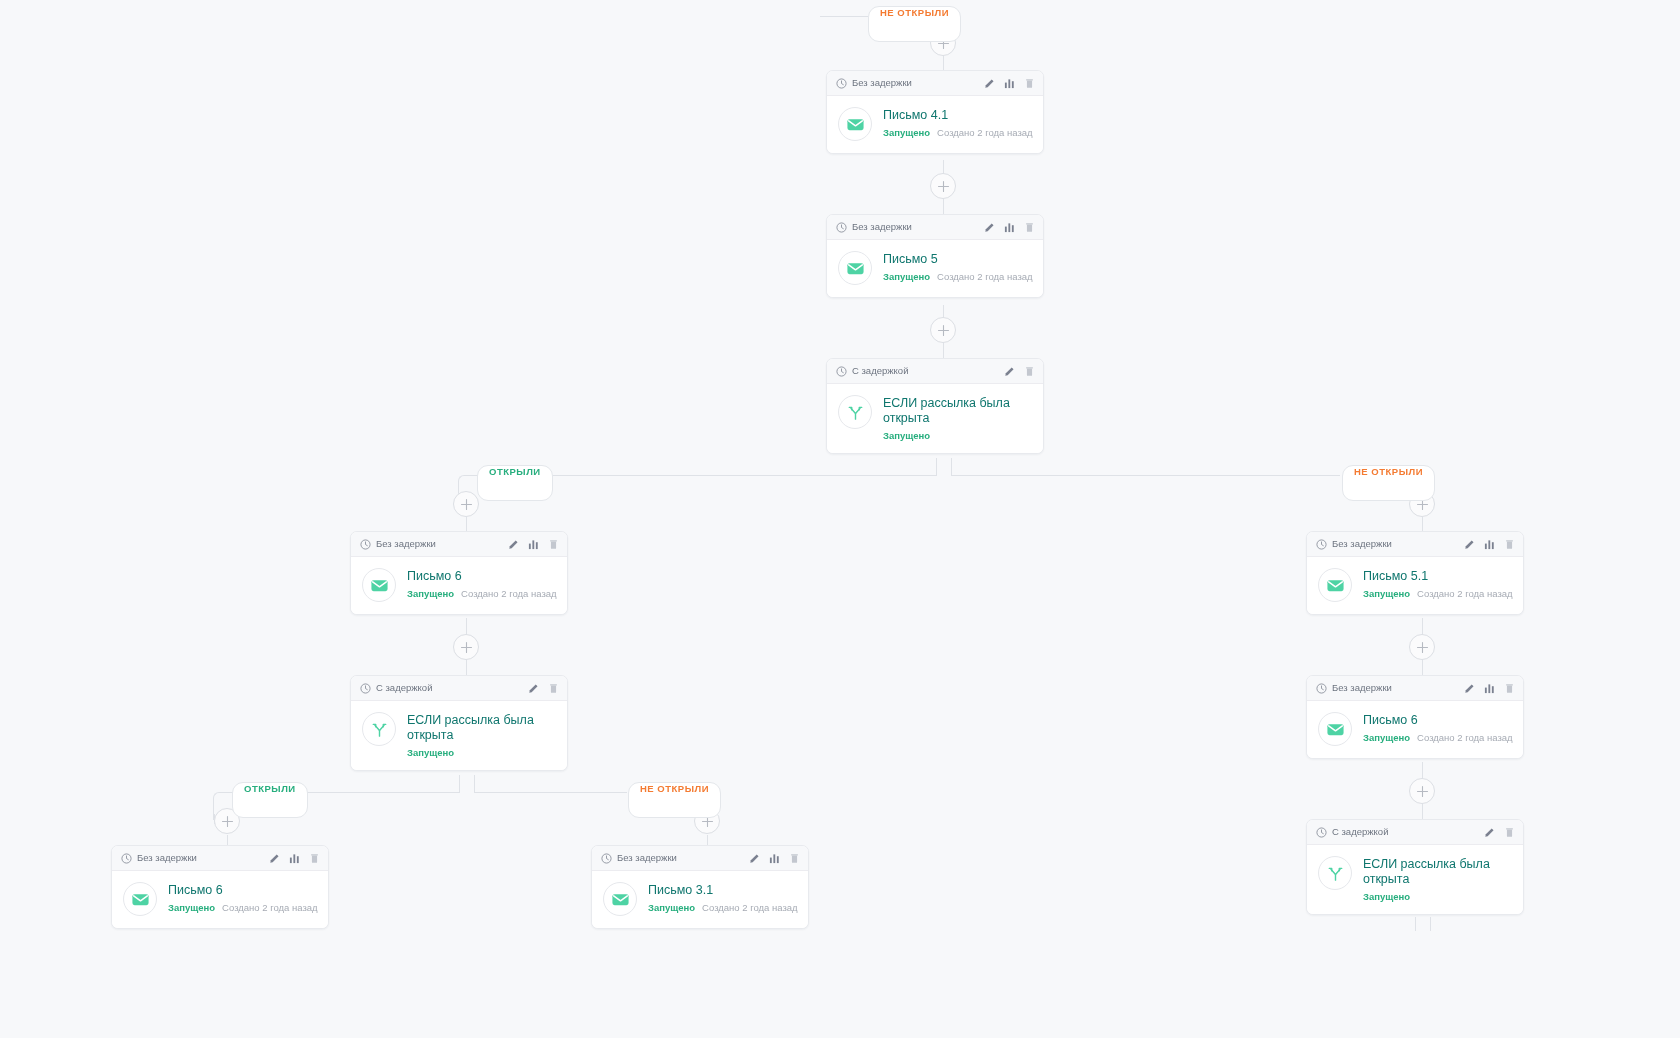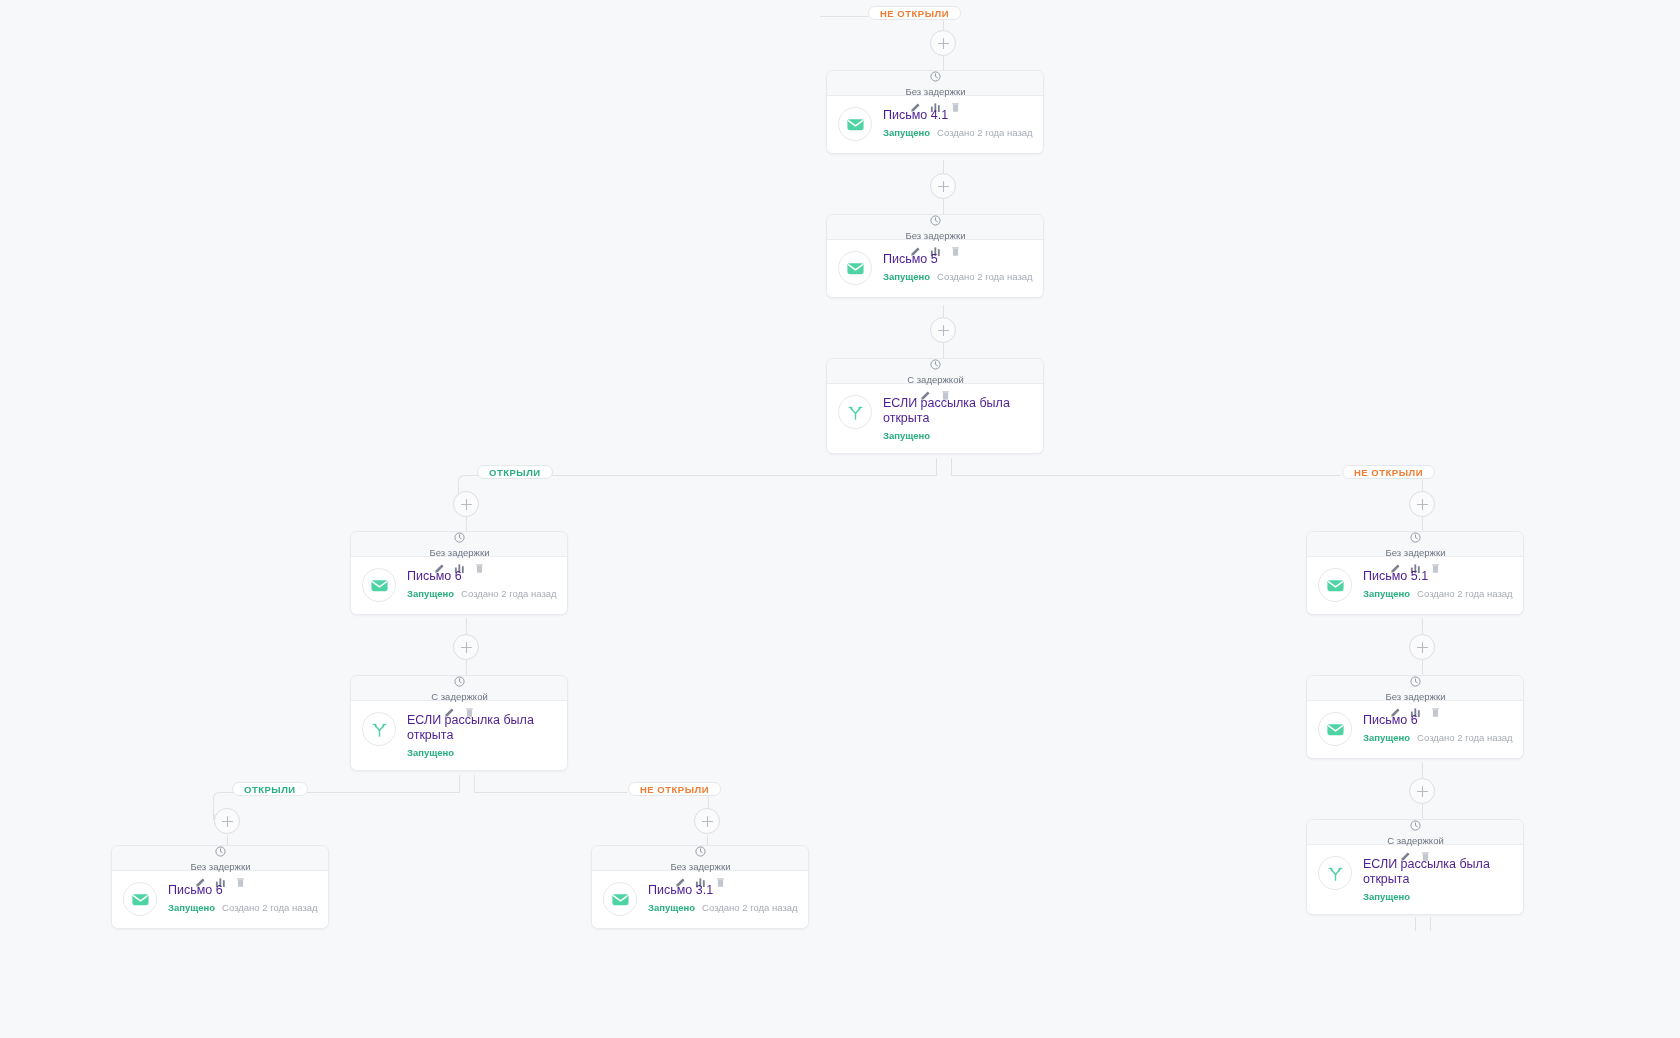--- a/index.html
+++ b/index.html
@@ -46,27 +46,27 @@
     display: flex;
     align-items: center;
     justify-content: center;
     z-index: 5;
   }
   .plus svg { display: block; }
 
   
   .pill {
     position: absolute;
-    height: 14px;
+    height: 36px;
     padding: 0 11px;
     border-radius: 11px;
     background: #ffffff;
     border: 1px solid #e4e7eb;
     display: flex;
-    align-items: flex-end;
+    align-items: flex-start;
     justify-content: center;
     font-size: 9.5px;
     font-weight: bold;
     letter-spacing: 0.5px;
     white-space: nowrap;
     z-index: 6;
   }
   .pill.green { color: #27ae7e; }
   .pill.orange { color: #f47b32; }
 
@@ -82,21 +82,20 @@
     z-index: 4;
   }
   .card-head {
     height: 25px;
     background: #f7f8fa;
     border-bottom: 1px solid #ececf0;
     display: flex;
     align-items: center;
     padding: 0 8px 0 9px;
     gap: 5px;
-    flex-direction: column;
   }
   .clock-icon { flex: 0 0 auto; display: block; }
   .card-head-label {
     font-size: 9.5px;
     color: #6d7480;
     white-space: nowrap;
     flex: 1 1 auto;
     line-height: 1;
   }
   .head-actions {
@@ -123,21 +122,21 @@
     border: 1px solid #e6e8ec;
     background: #fff;
     display: flex;
     align-items: center;
     justify-content: center;
   }
   .node-avatar svg { display: block; }
   .card-text { padding-top: 1px; min-width: 0; }
   .node-title {
     font-size: 12.5px;
-    color: #4c1d95;
+    color: #0f766e;
     line-height: 1.18;
     margin-bottom: 4px;
   }
   .node-meta {
     display: flex;
     align-items: flex-end;
     gap: 7px;
     flex-wrap: nowrap;
   }
   .node-status {

